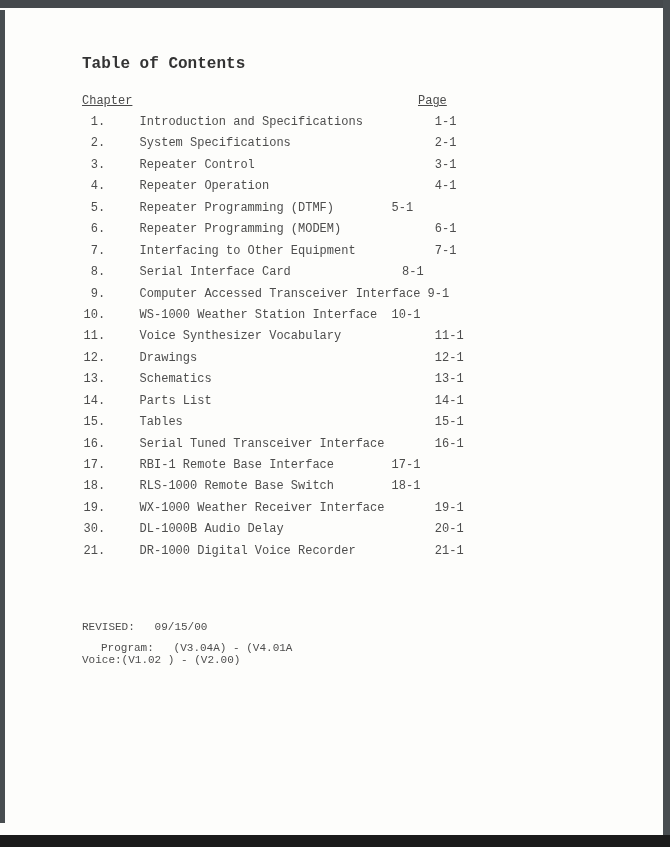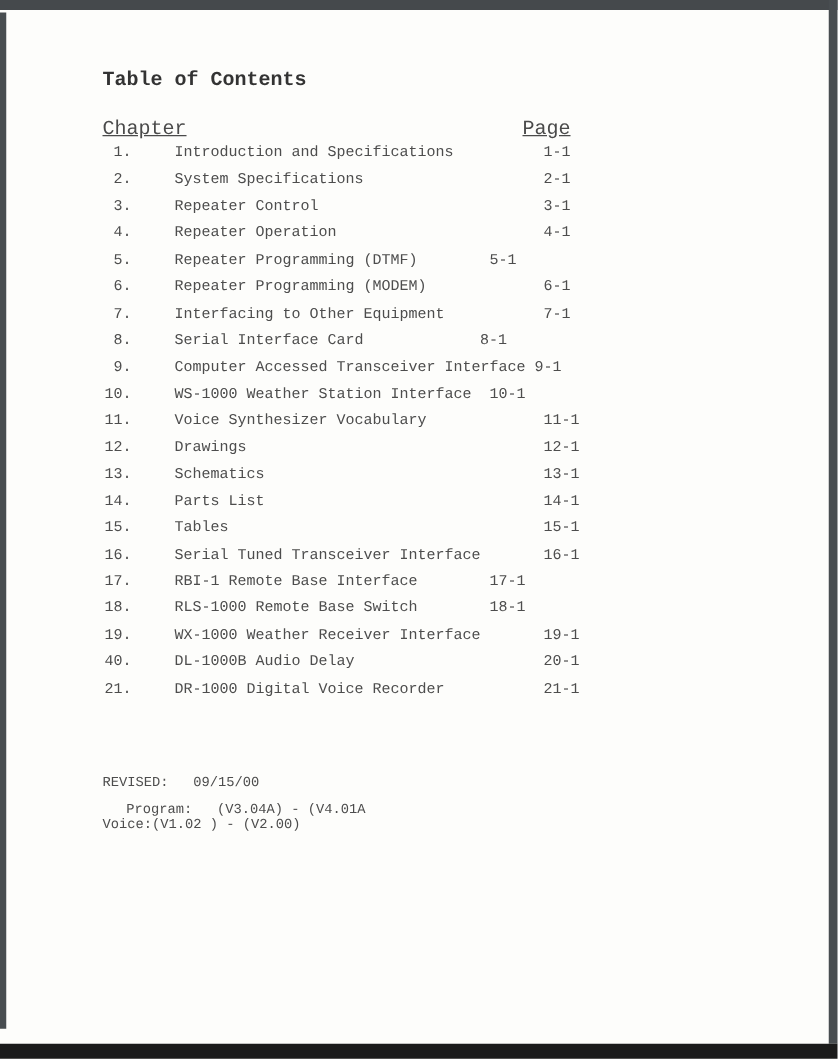--- a/index.html
+++ b/index.html
@@ -20,21 +20,21 @@
   .content { position: absolute; left: 82px; top: 0; width: 540px; height: 746px; }
 
   .doc-title {
     position: absolute; left: 0; top: 55px;
     margin: 0;
     font-family: "Liberation Mono", "DejaVu Sans Mono", monospace;
     font-size: 16px; font-weight: bold;
     color: #333333;
     white-space: pre;
   }
-  .hdr { position: absolute; left: 0; top: 94px; width: 400px; height: 16px; font-size: 16px; }
+  .hdr { position: absolute; left: 0; top: 94px; width: 400px; height: 16px; font-size: 12px; }
   .hdr span { position: absolute; top: 0; text-decoration: underline; white-space: pre; color: #4a4a4a; }
   .hdr .hdr-chapter { left: 0; }
   .hdr .hdr-page    { left: 336px; }
 
   .rows { position: absolute; left: 0; top: 112px; width: 420px; }
   .row  { position: relative; height: 21.45px; line-height: 21.45px; font-size: 12px; }
   .row span { position: absolute; top: 0; white-space: pre; color: #4d4d4d; }
   .row .num { left: 0; width: 23.2px; text-align: right; }
   .row .ttl { left: 57.6px; }
   
@@ -92,21 +92,21 @@
         <span class="pg" style="left: 352.8px;">6-1</span>
       </div>
       <div class="row">
         <span class="num">7.</span>
         <span class="ttl">Interfacing to Other Equipment</span>
         <span class="pg" style="left: 352.8px;">7-1</span>
       </div>
       <div class="row">
         <span class="num">8.</span>
         <span class="ttl">Serial Interface Card</span>
-        <span class="pg" style="left: 302px;">8-1</span>
+        <span class="pg" style="left: 320px;">8-1</span>
       </div>
       <div class="row">
         <span class="num">9.</span>
         <span class="ttl">Computer Accessed Transceiver Interface</span>
         <span class="pg" style="left: 345.6px;">9-1</span>
       </div>
       <div class="row">
         <span class="num">10.</span>
         <span class="ttl">WS-1000 Weather Station Interface</span>
         <span class="pg" style="left: 309.6px;">10-1</span>
@@ -150,21 +150,21 @@
         <span class="num">18.</span>
         <span class="ttl">RLS-1000 Remote Base Switch</span>
         <span class="pg" style="left: 309.6px;">18-1</span>
       </div>
       <div class="row">
         <span class="num">19.</span>
         <span class="ttl">WX-1000 Weather Receiver Interface</span>
         <span class="pg" style="left: 352.8px;">19-1</span>
       </div>
       <div class="row">
-        <span class="num">40.</span>
+        <span class="num">30.</span>
         <span class="ttl">DL-1000B Audio Delay</span>
         <span class="pg" style="left: 352.8px;">20-1</span>
       </div>
       <div class="row">
         <span class="num">21.</span>
         <span class="ttl">DR-1000 Digital Voice Recorder</span>
         <span class="pg" style="left: 352.8px;">21-1</span>
       </div>
     </div>
 

